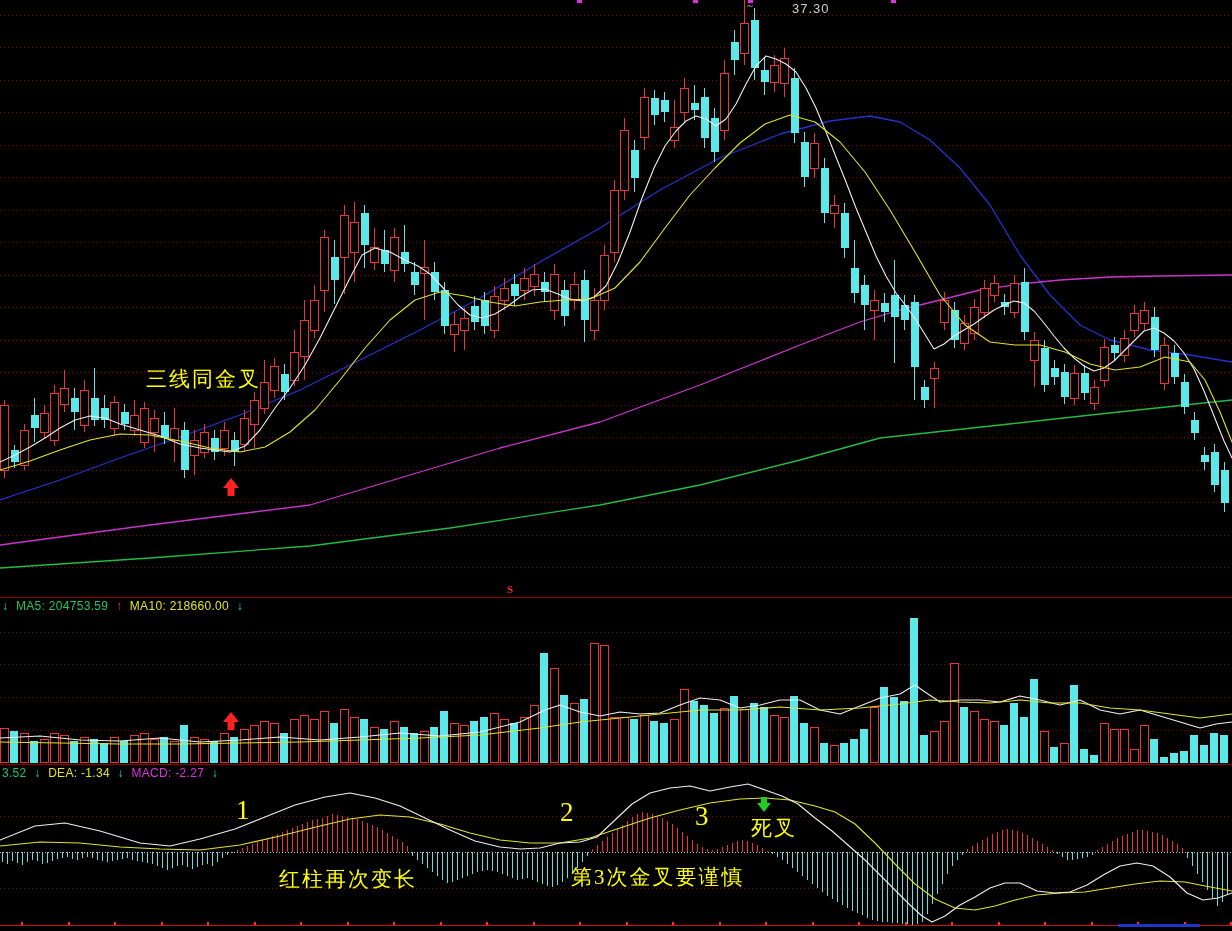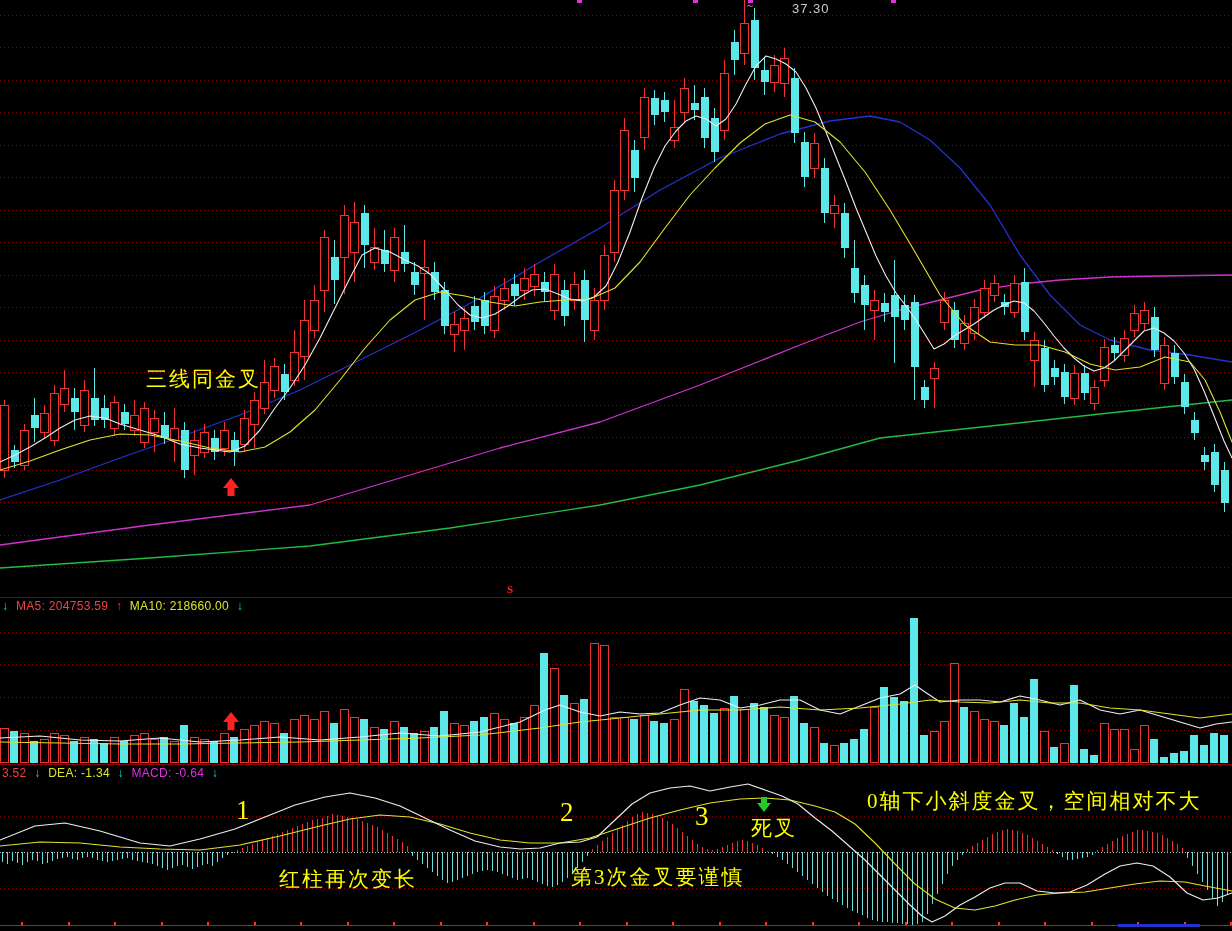--- a/index.html
+++ b/index.html
@@ -3,21 +3,21 @@
 <meta charset="utf-8">
 <style>
   html,body{margin:0;padding:0;background:#000;}
   #app{position:relative;width:1232px;height:931px;background:#000;overflow:hidden;
        font-family:"Liberation Sans",sans-serif;cursor:crosshair;}
   #plot{position:absolute;left:0;top:0;}
   .hdr{position:absolute;left:2px;height:15px;font-size:12px;line-height:14px;
        letter-spacing:.3px;white-space:nowrap;font-family:"Liberation Sans",sans-serif;}
   #vol-hdr{top:599px;}
   #macd-hdr{top:766px;}
-  .c-cyan{color:#00e0e0;} .c-red{color:#ff3232;} .c-white{color:#ef4444;}
+  .c-cyan{color:#00e0e0;} .c-red{color:#ff3232;} .c-white{color:#22c55e;}
   .c-yellow{color:#e2e22a;text-align:center;} .c-magenta{color:#e030e0;}
   .hdr span{margin-right:4px;}
   .ann{position:absolute;color:#ffff00;font-family:"Liberation Serif",serif;
        white-space:nowrap;line-height:1.05;}
   .ann-num{font-size:27px;}
   .ann-cn{font-size:21px;letter-spacing:2px;}
   .ann-s{font-size:11px;font-weight:bold;color:#ff2222;letter-spacing:0;}
   .ann-tilde{font-size:11px;color:#cccccc;}
   .price-label{position:absolute;font-size:13px;color:#cccccc;
        font-family:"Liberation Sans",sans-serif;letter-spacing:1px;}
@@ -848,26 +848,25 @@
     <span class="c-red">↑</span>
     <span class="c-yellow">MA10: 218660.00</span>
     <span class="c-cyan">↓</span>
   </div>
 
   <div id="macd-hdr" class="hdr">
     <span class="c-white">3.52</span>
     <span class="c-cyan">↓</span>
     <span class="c-yellow">DEA: -1.34</span>
     <span class="c-cyan">↓</span>
-    <span class="c-magenta">MACD: -0.64</span>
+    <span class="c-magenta">MACD: -2.27</span>
     <span class="c-cyan">↓</span>
   </div>
 
   <div class="ann ann-cn" style="left: 146px; top: 368px;">三线同金叉</div>
   <div class="ann ann-num" style="left: 236px; top: 796px;">1</div>
   <div class="ann ann-num" style="left: 560px; top: 798px;">2</div>
   <div class="ann ann-num" style="left: 695px; top: 802px;">3</div>
   <div class="ann ann-cn" style="left: 751px; top: 817px;">死叉</div>
-  <div class="ann ann-cn" style="left: 867px; top: 790px;">0轴下小斜度金叉，空间相对不大</div>
   <div class="ann ann-cn" style="left: 279px; top: 868px; text-align: center;">红柱再次变长</div>
   <div class="ann ann-cn" style="left: 571px; top: 866px;">第3次金叉要谨慎</div>
   <div class="ann ann-s" style="left: 507px; top: 584px;">S</div>
 </div>
 
 </body></html>

